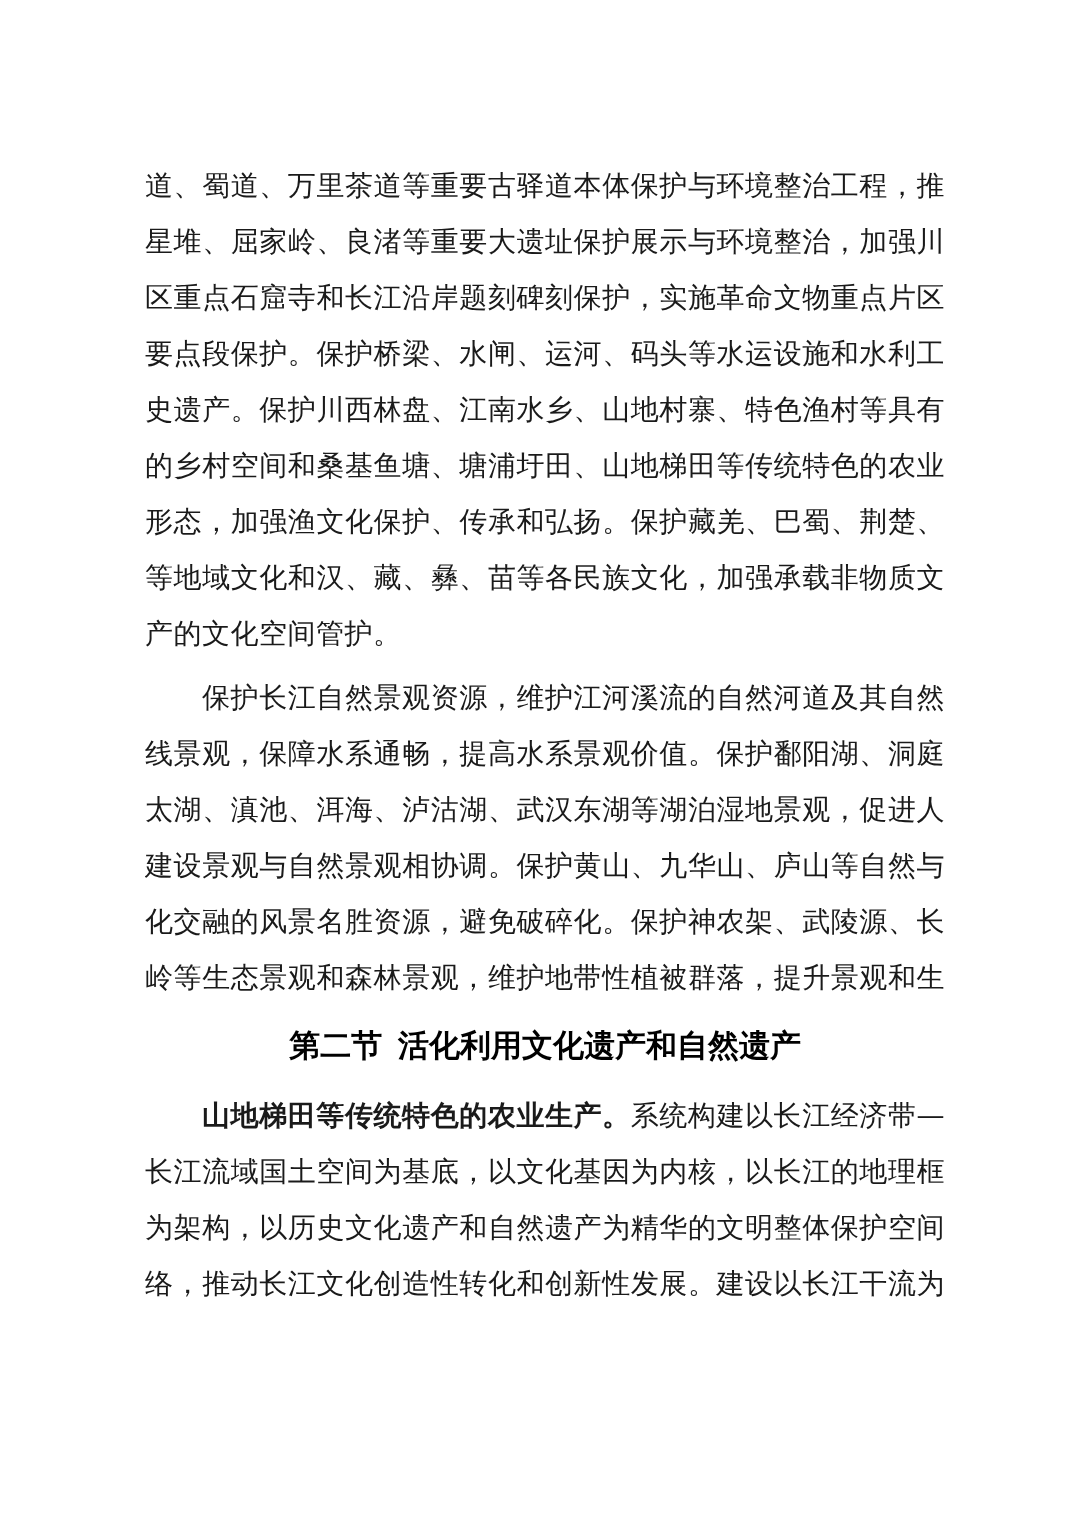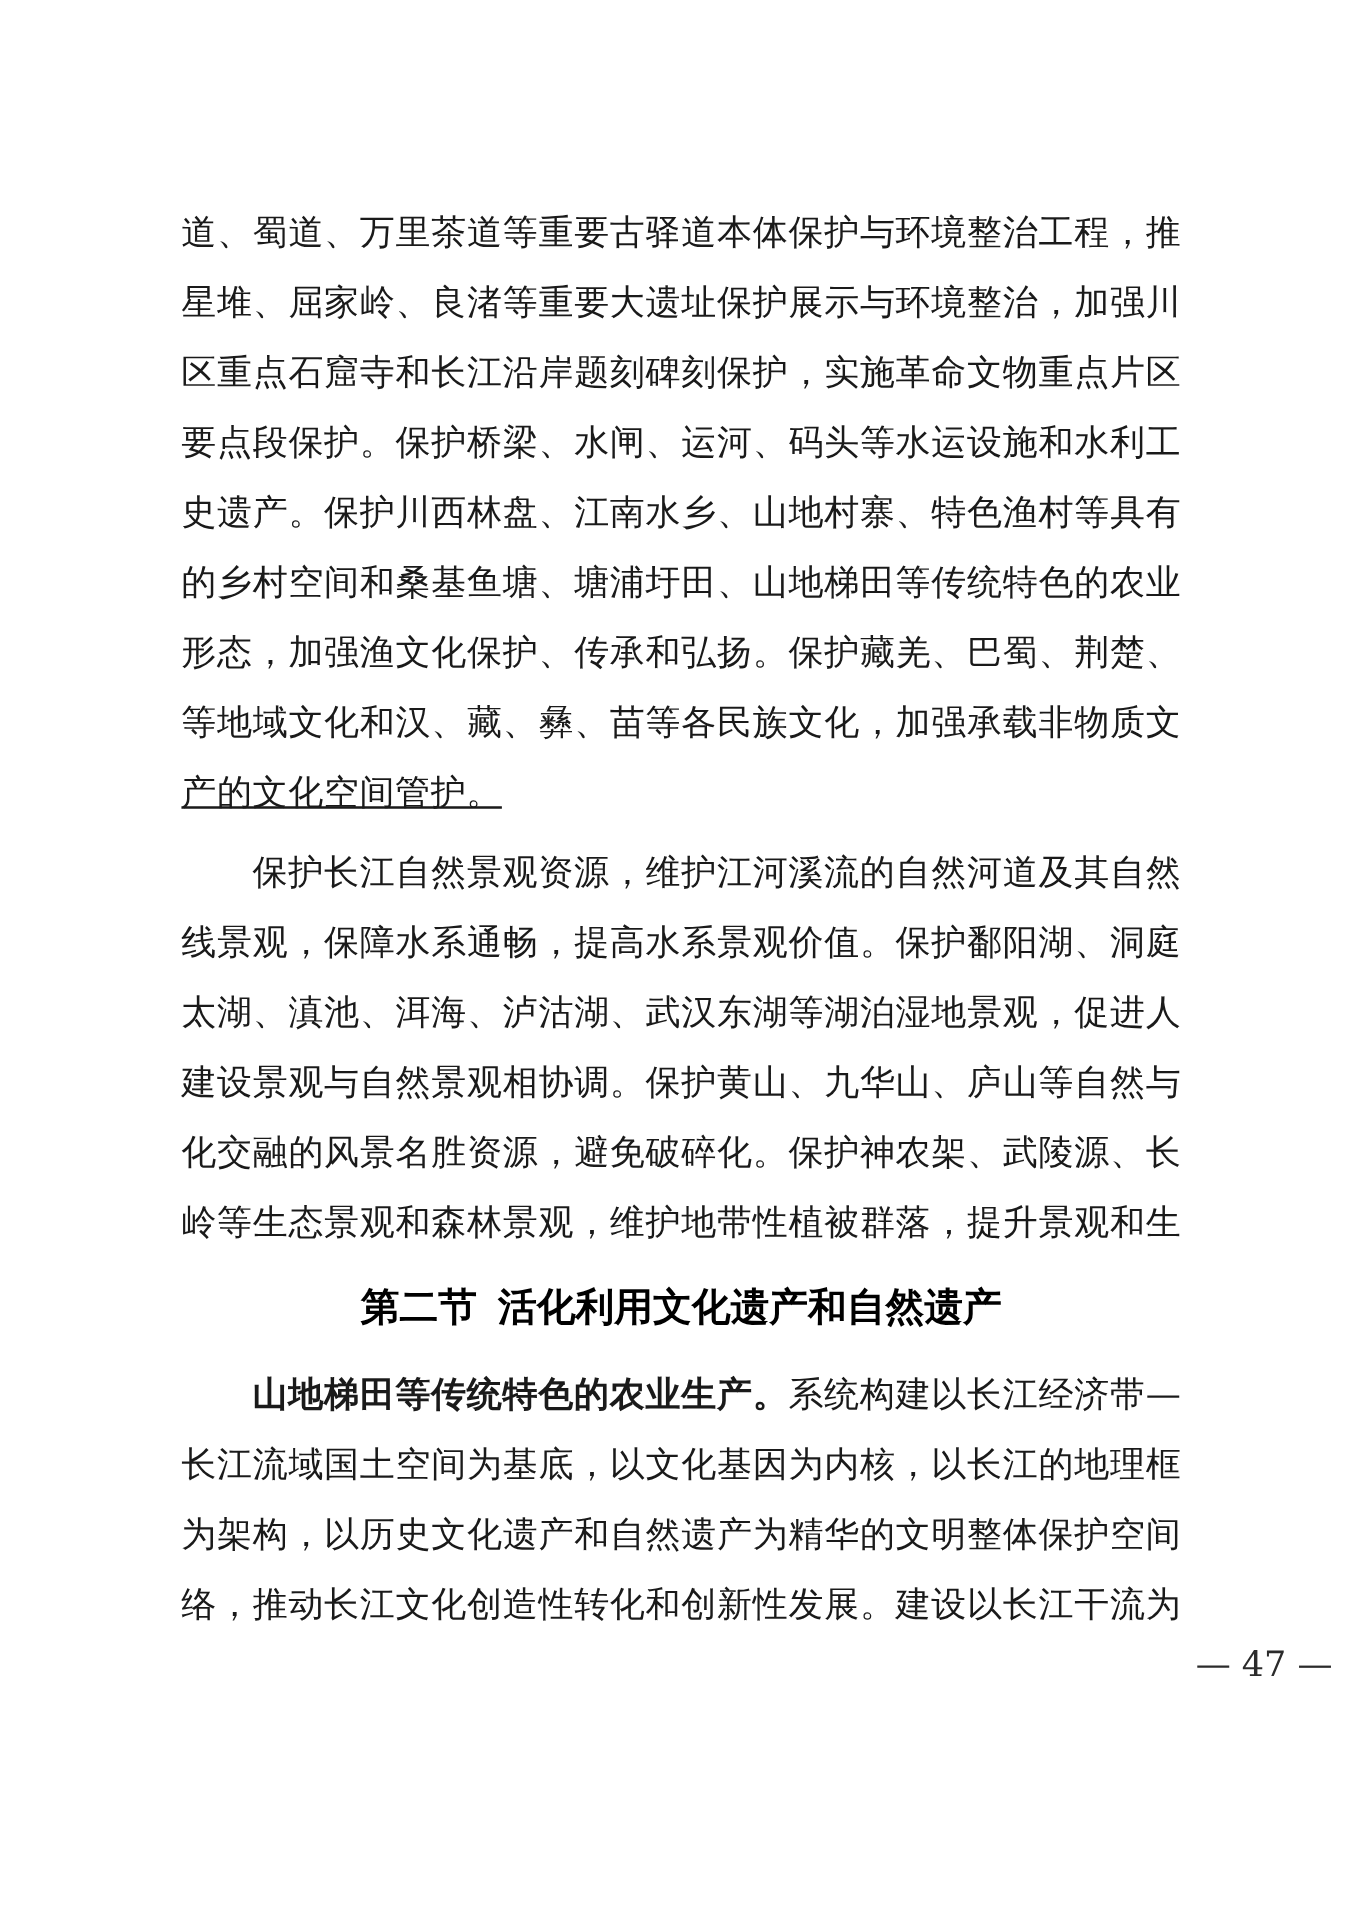--- a/index.html
+++ b/index.html
@@ -31,30 +31,29 @@
     height: 56px;
     text-align: justify;
     text-align-last: justify;
     text-justify: inter-character;
     letter-spacing: 0.5px;
     overflow: hidden;
   }
   .line.no-justify {
     text-align: left;
     text-align-last: left;
-    text-decoration: underline;
   }
   .line.indent {
     text-indent: 57px;
   }
   .em-lead {
     font-weight: 700;
   }
   .heading {
-    font-family: Liberation Sans, sans-serif;
+    font-family: Liberation Serif, serif;
     font-weight: 700;
     font-size: 31px;
     line-height: 56px;
     height: 56px;
     text-align: center;
     color: #000000;
     margin: 12px 0 14px 0;
     word-spacing: 8px;
   }
   .page-number {
@@ -92,14 +91,13 @@
         <div class="line">岭等生态景观和森林景观，维护地带性植被群落，提升景观和生物</div>
       </div>
       <h2 class="heading">第二节 活化利用文化遗产和自然遗产</h2>
       <div class="para">
         <div class="line indent"><span class="em-lead">山地梯田等传统特色的农业生产。</span>系统构建以长江经济带—</div>
         <div class="line">长江流域国土空间为基底，以文化基因为内核，以长江的地理框架</div>
         <div class="line">为架构，以历史文化遗产和自然遗产为精华的文明整体保护空间网</div>
         <div class="line">络，推动长江文化创造性转化和创新性发展。建设以长江干流为主</div>
       </div>
     </div>
-  <div class="page-number">— 47 —</div>
 </div>
 
 </body></html>

